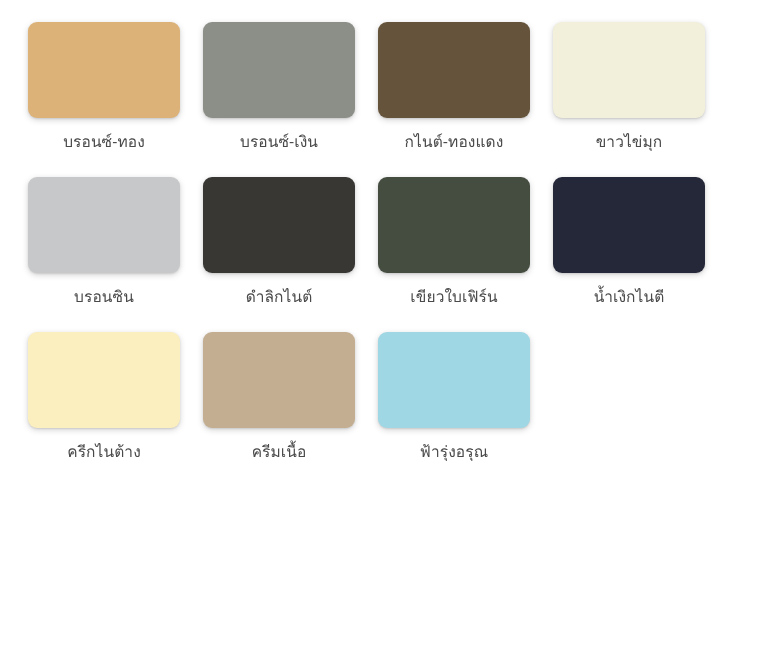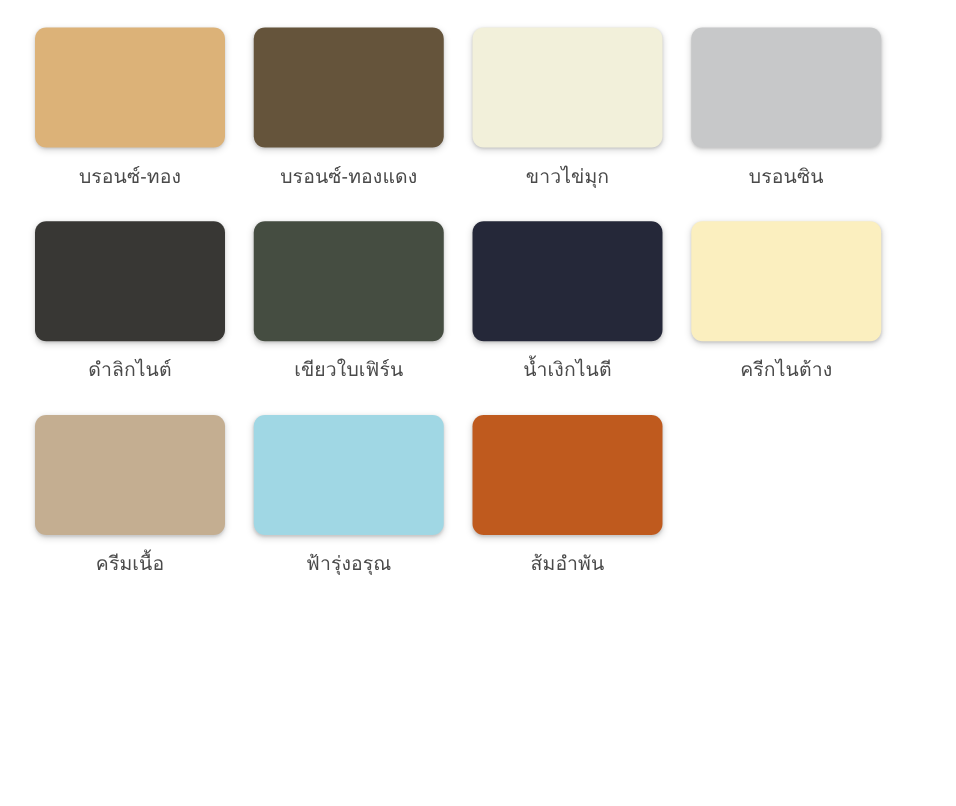--- a/index.html
+++ b/index.html
@@ -54,22 +54,26 @@
 </style>
 </head>
 <body style="background: rgb(255, 255, 255);">
 
 <div id="color-palette-grid">
     <div class="swatch-cell">
       <div class="swatch-chip" style="background-color: rgb(220, 178, 120);"></div>
       <div class="swatch-label">บรอนซ์-ทอง</div>
     </div>
     <div class="swatch-cell">
+      <div class="swatch-chip" style="background-color: rgb(140, 143, 136);"></div>
+      <div class="swatch-label">บรอนซ์-เงิน</div>
+    </div>
+    <div class="swatch-cell">
       <div class="swatch-chip" style="background-color: rgb(101, 84, 59);"></div>
-      <div class="swatch-label">บรอนซ์-ทองแดง</div>
+      <div class="swatch-label">กไนต์-ทองแดง</div>
     </div>
     <div class="swatch-cell">
       <div class="swatch-chip" style="background-color: rgb(242, 240, 218);"></div>
       <div class="swatch-label">ขาวไข่มุก</div>
     </div>
     <div class="swatch-cell">
       <div class="swatch-chip" style="background-color: rgb(199, 200, 201);"></div>
       <div class="swatch-label">บรอนซิน</div>
     </div>
     <div class="swatch-cell">
@@ -89,17 +93,13 @@
       <div class="swatch-label">ครีกไนต้าง</div>
     </div>
     <div class="swatch-cell">
       <div class="swatch-chip" style="background-color: rgb(196, 174, 145);"></div>
       <div class="swatch-label">ครีมเนื้อ</div>
     </div>
     <div class="swatch-cell">
       <div class="swatch-chip" style="background-color: rgb(160, 215, 228);"></div>
       <div class="swatch-label">ฟ้ารุ่งอรุณ</div>
     </div>
-    <div class="swatch-cell">
-      <div class="swatch-chip" style="background-color: rgb(191, 90, 30);"></div>
-      <div class="swatch-label">ส้มอำพัน</div>
-    </div>
   </div>
 
 </body></html>

